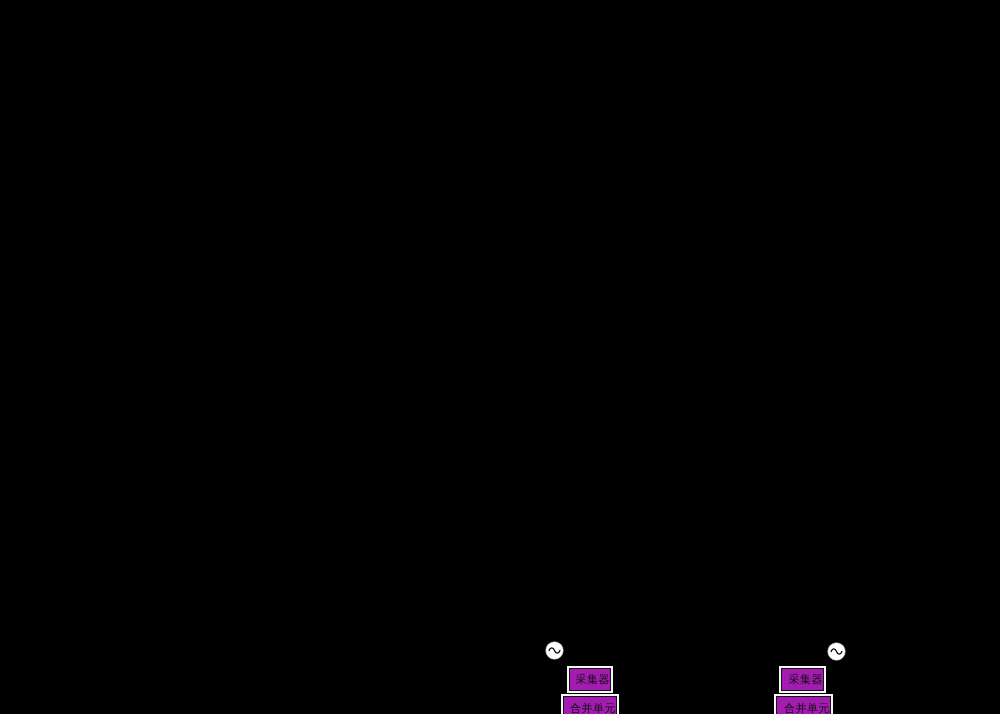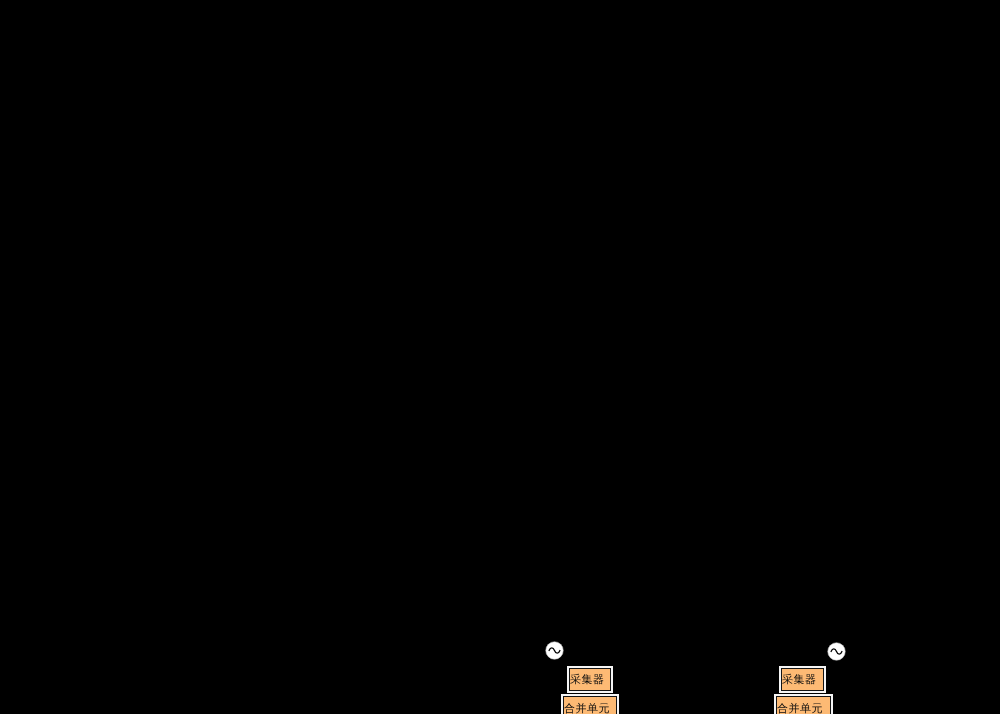--- a/index.html
+++ b/index.html
@@ -21,29 +21,29 @@
     pointer-events: none;
   }
   .ac-source {
     position: absolute;
     width: 19px;
     height: 19px;
   }
   .node-box {
     position: absolute;
     box-sizing: border-box;
-    background: #fdba74;
+    background: #a21caf;
     border: 1px solid #141414;
     box-shadow: 0 0 0 2px #f5f5f5;
     color: #0d0d0d;
     font-size: 11px;
     line-height: 1;
     display: flex;
     align-items: center;
-    justify-content: flex-start;
+    justify-content: flex-end;
     letter-spacing: 0.5px;
     white-space: nowrap;
   }
   
   .src-left   { left: 545px; top: 641px; }
   .col-left   { left: 569px; top: 668px; width: 42px; height: 23px; }
   .mu-left    { left: 563px; top: 696px; width: 54px; height: 25px; }
   
   .src-right  { left: 827px; top: 642px; }
   .col-right  { left: 781px; top: 668px; width: 43px; height: 23px; }

